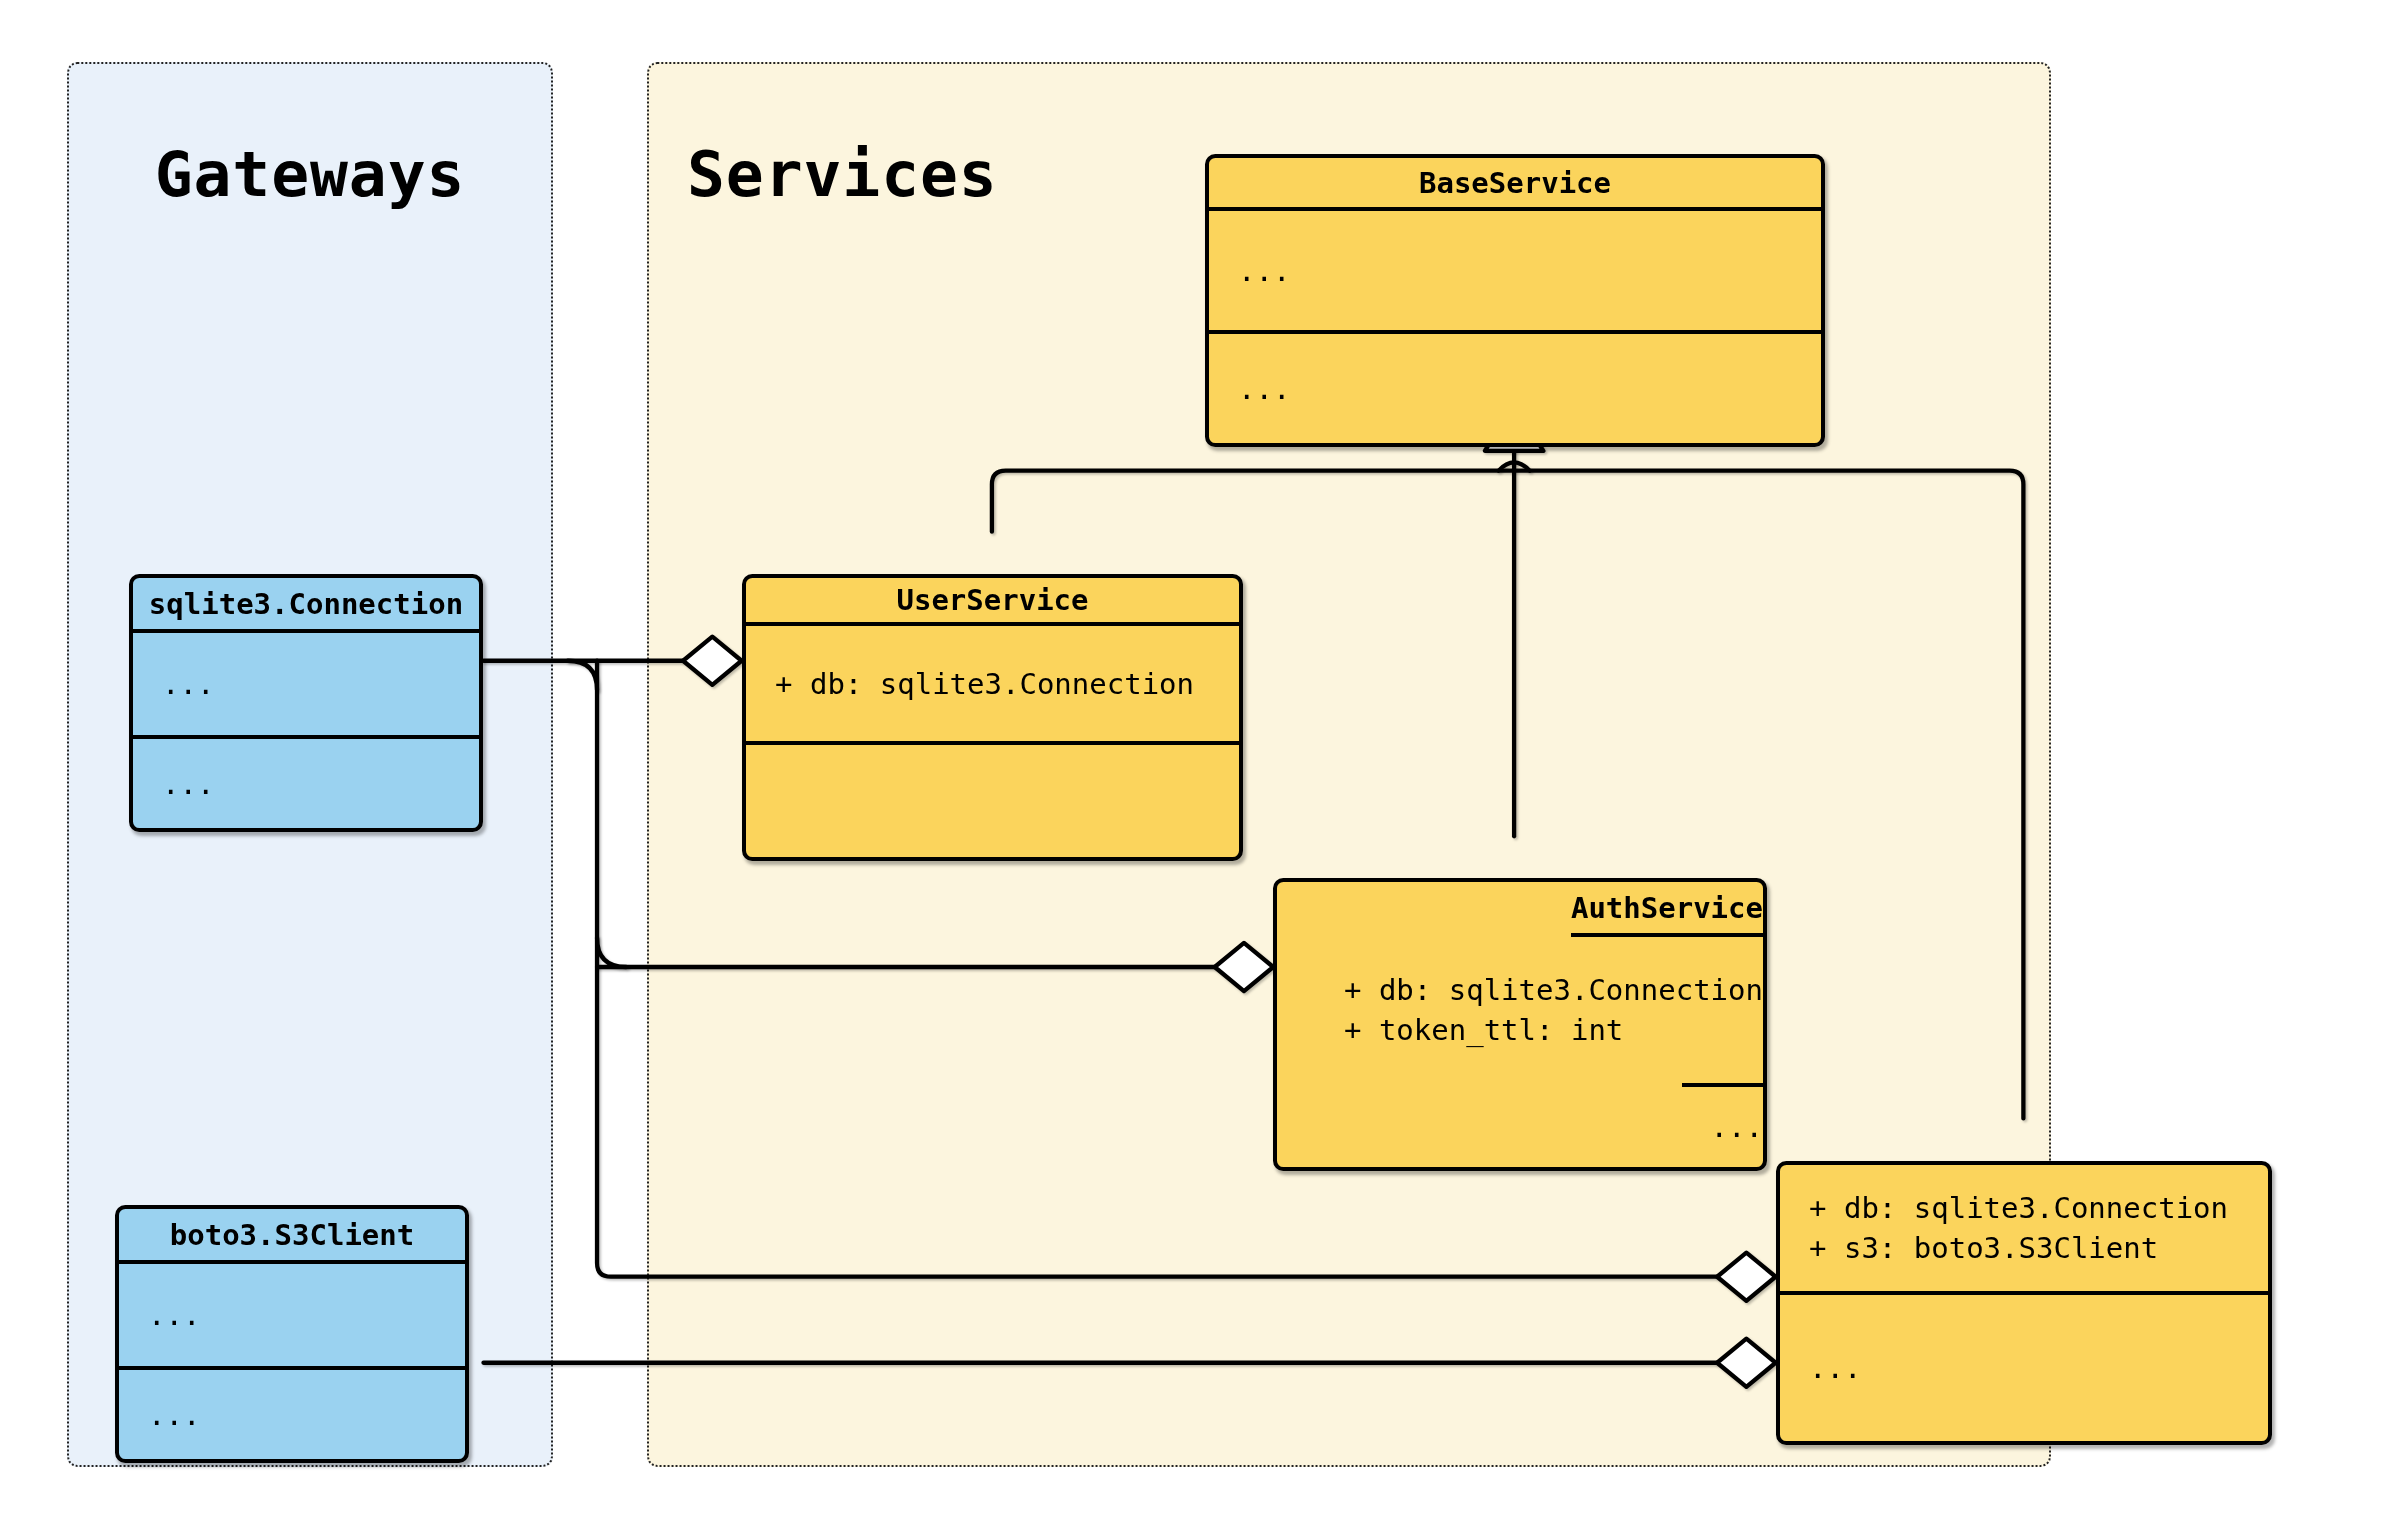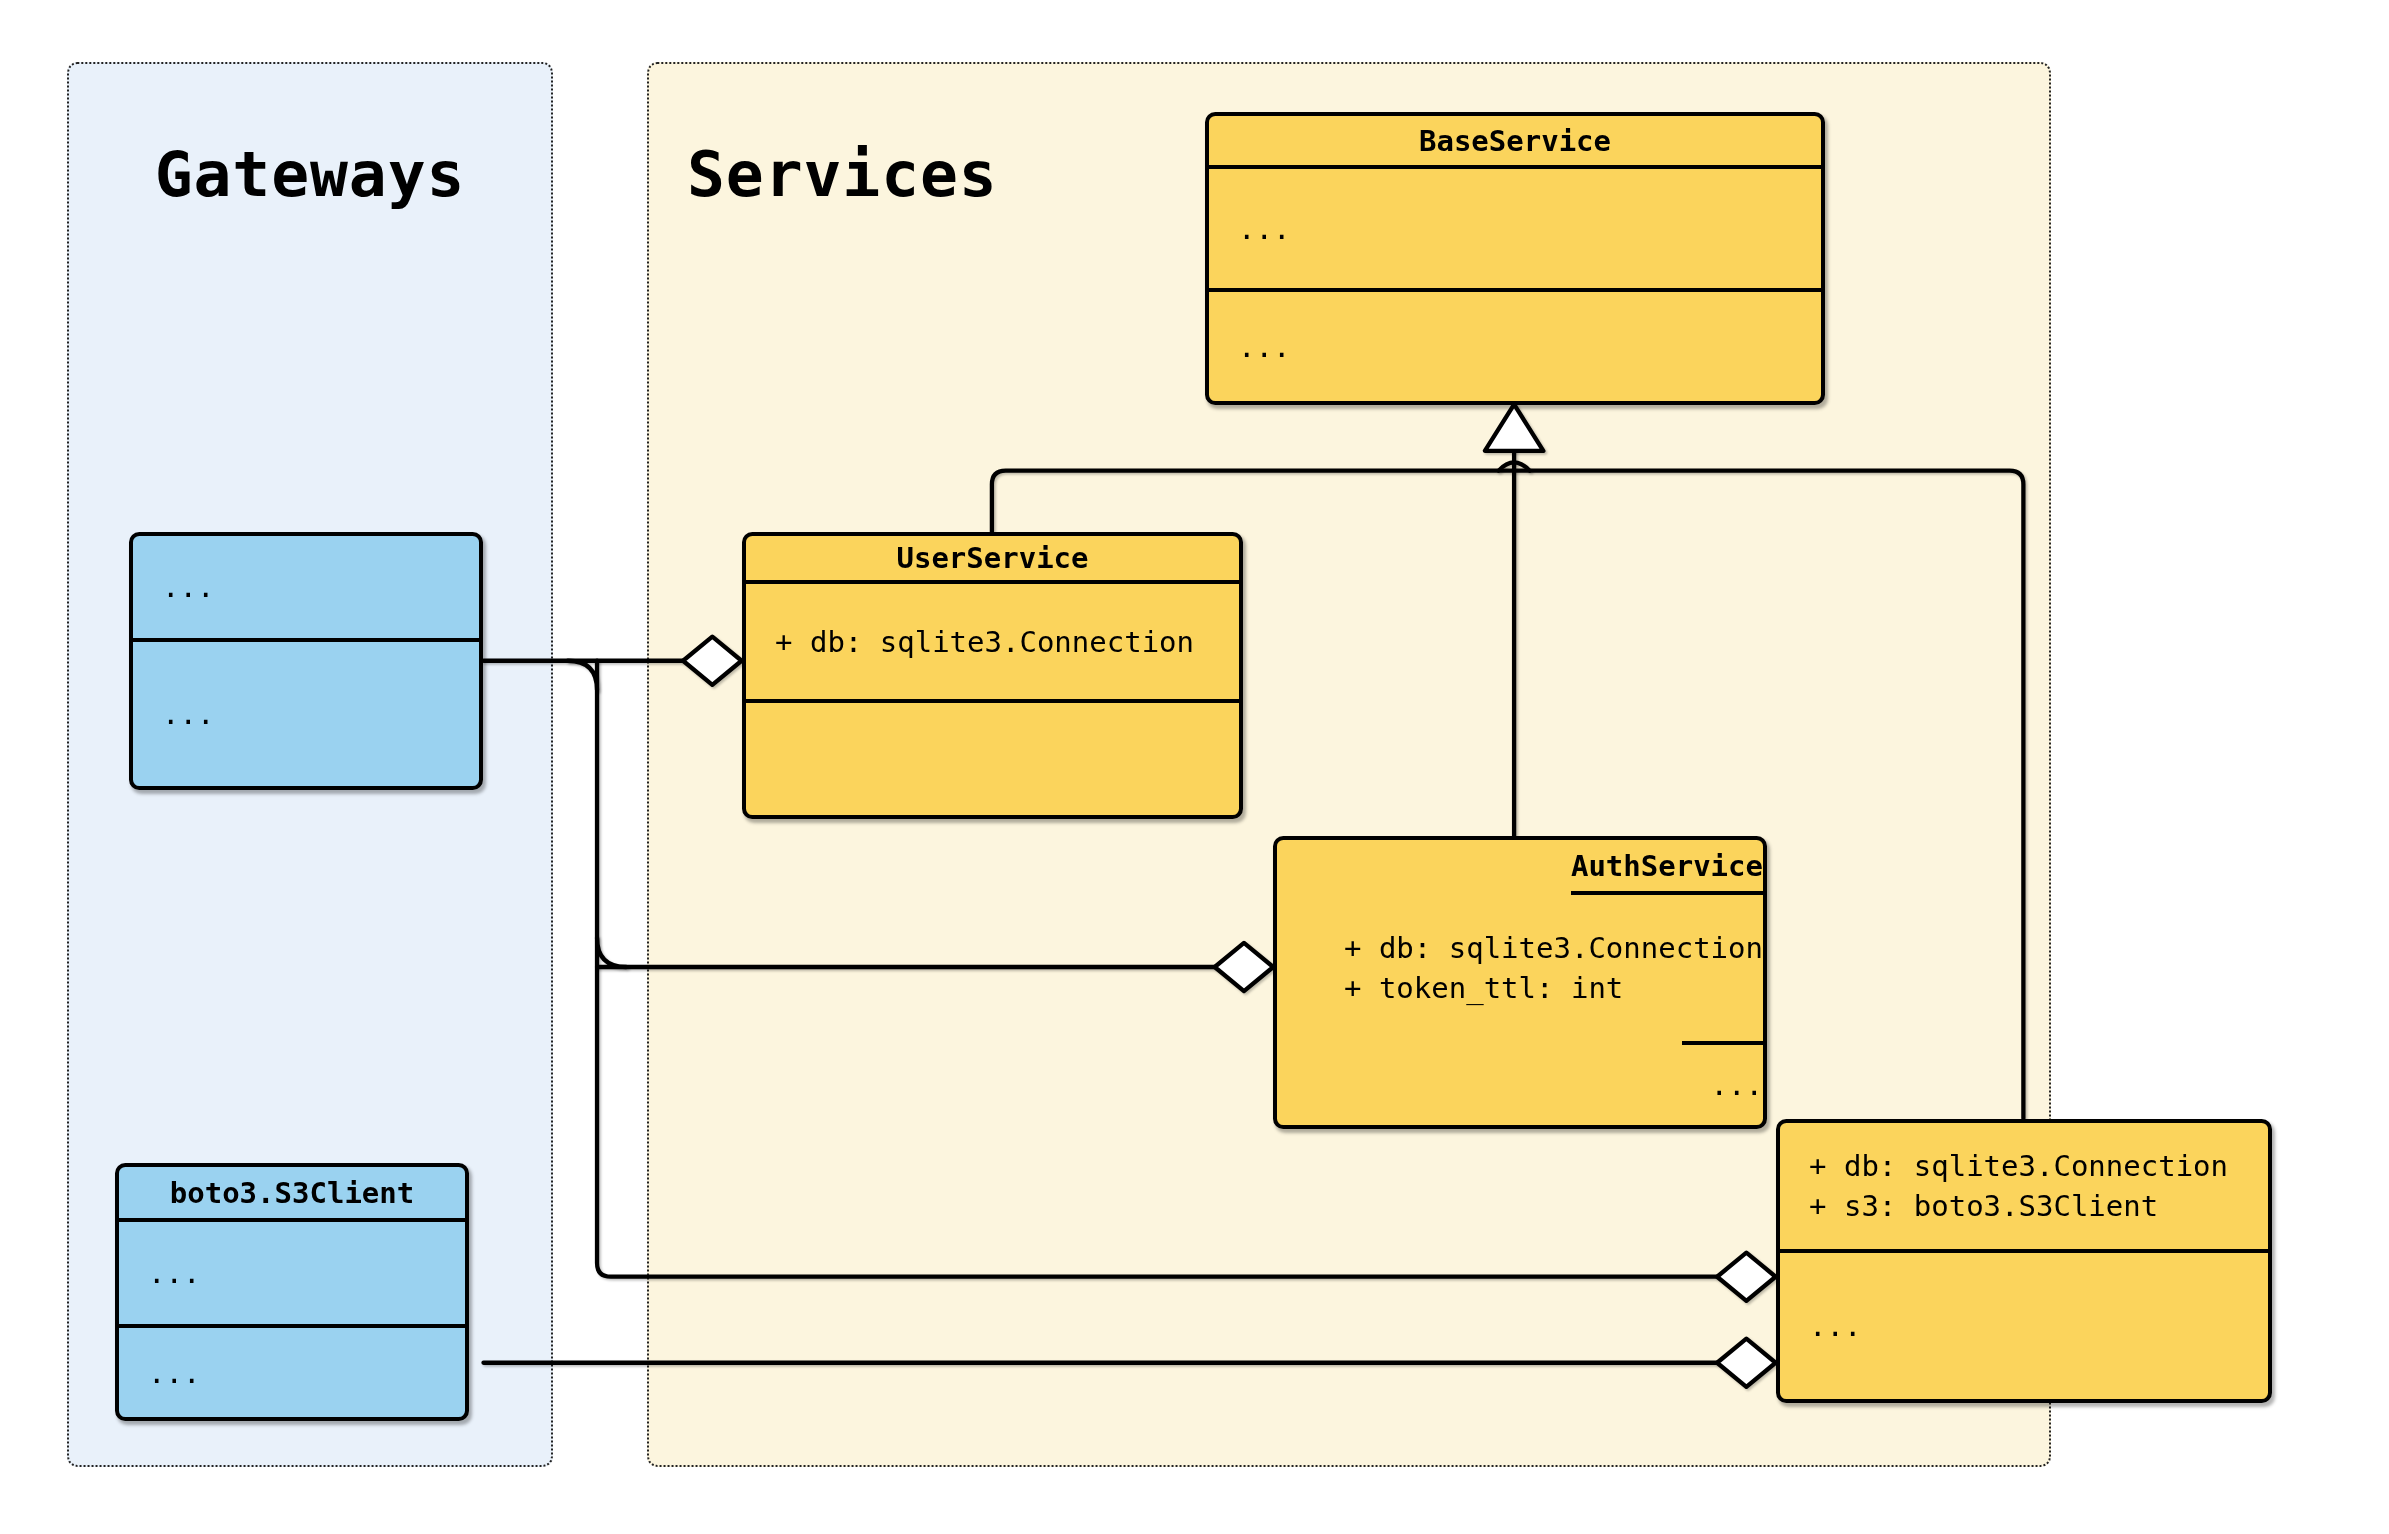--- a/index.html
+++ b/index.html
@@ -50,20 +50,21 @@
   
   .class-box {
     position: absolute;
     box-sizing: border-box;
     border: 4.3px solid #000;
     border-radius: 10.3px;
     display: flex;
     flex-direction: column;
     box-shadow: 2.6px 3.4px 3.4px rgba(0,0,0,0.30);
     overflow: hidden;
+    margin-top: 42px;
   }
   .class-box.yellow { background: var(--class_yellow); }
   .class-box.blue   { background: var(--class_blue); }
 
   .class-title {
     box-sizing: border-box;
     flex: 0 0 auto;
     display: flex;
     align-items: center;
     justify-content: center;
@@ -125,20 +126,21 @@
     <div class="class-title" style="height:53px">BaseService</div>
     <div class="class-section" style="height:119px">
       <div>...</div>
     </div>
     <div class="class-section grow">
       <div>...</div>
     </div>
   </div>
 
   <div class="class-box blue" style="left:129px; top:532px; width:354px; height:258px;">
+    <div class="class-title" style="height:55px">sqlite3.Connection</div>
     <div class="class-section" style="height:102px">
       <div>...</div>
     </div>
     <div class="class-section grow">
       <div>...</div>
     </div>
   </div>
 
   <div class="class-box yellow" style="left:742px; top:532px; width:501px; height:287px;">
     <div class="class-title" style="height:48px">UserService</div>

